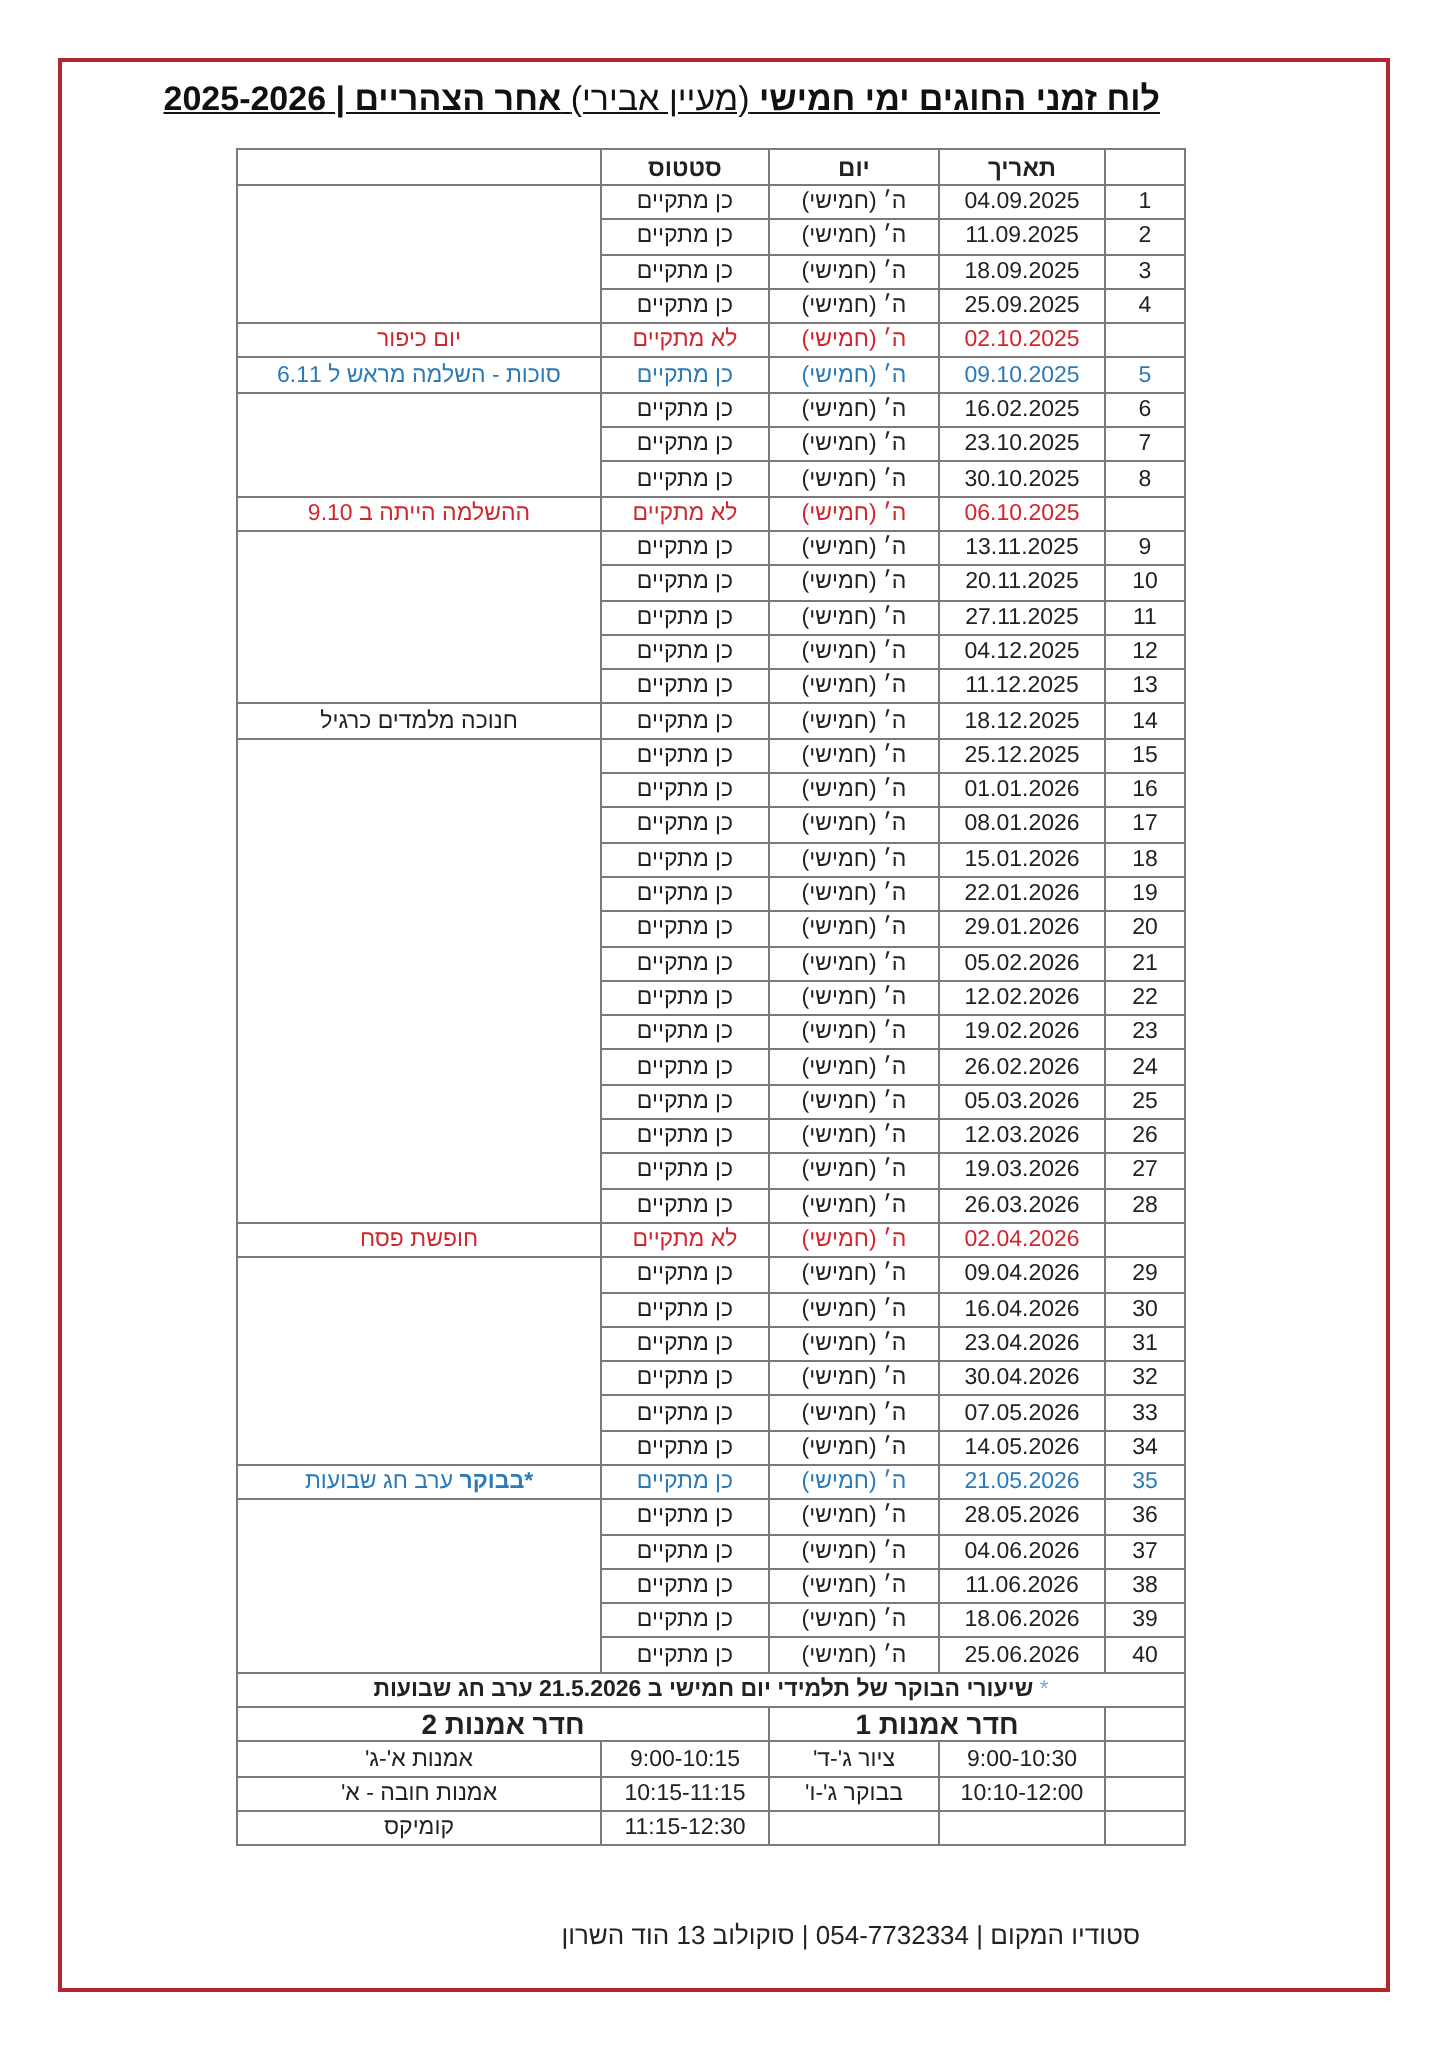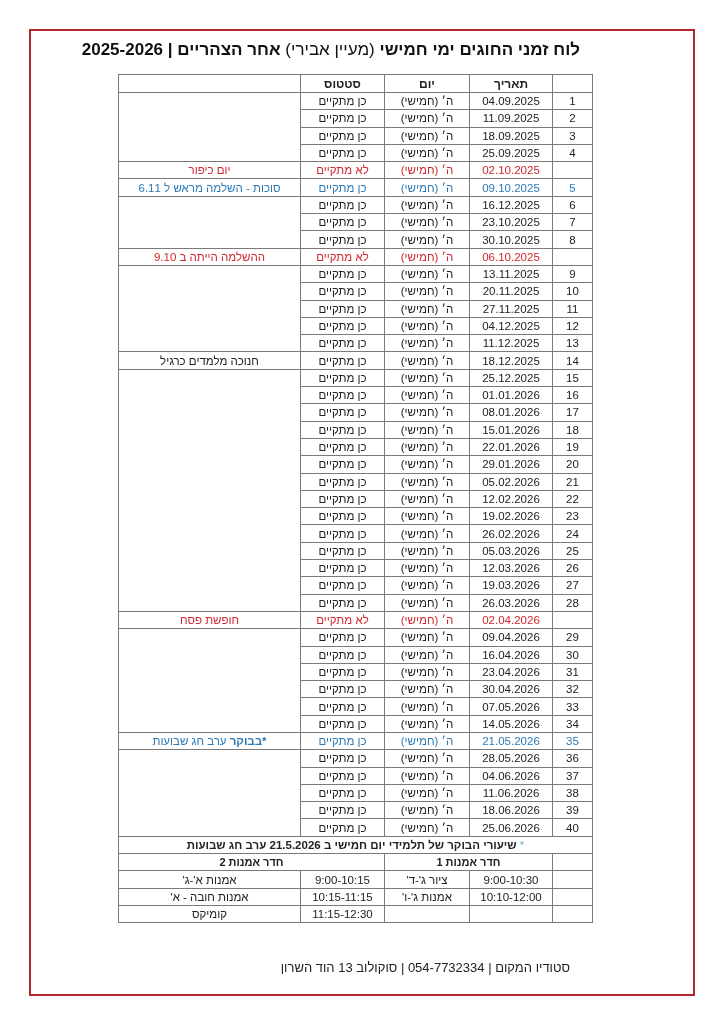--- a/index.html
+++ b/index.html
@@ -1,40 +1,40 @@
 <!DOCTYPE html>
 <html><head>
 <meta charset="utf-8">
 <style>
   html, body { margin: 0; padding: 0; background: #ffffff; }
   body { width: 724px; height: 1024px; position: relative; overflow: hidden;
          font-family: "Liberation Sans", "DejaVu Sans", sans-serif; color: #222; }
   .frame { position: absolute; left: 29px; top: 29px; width: 662px; height: 963px;
            border: 2px solid #b3262c; box-sizing: content-box; }
   .title { position: absolute; left: 100px; top: 40px; width: 480px; direction: rtl; text-align: right;
-           font-size: 17px; font-weight: bold; color: #111; white-space: nowrap; }
+           font-size: 17px; font-weight: bold; color: #111; white-space: nowrap; text-decoration: underline; }
   .title .sub { font-weight: normal; }
   table.sched { position: absolute; left: 118px; top: 74px; width: 474px; border-collapse: collapse;
                 direction: rtl; font-size: 11.5px; table-layout: fixed; }
   table.sched td, table.sched th { border: 1px solid #7a7a7a; padding: 0; height: 16.3px; line-height: 16px;
                 text-align: center; white-space: nowrap; overflow: hidden; }
   table.sched th { font-weight: bold; font-size: 12px; height: 17px; }
   .col-num { width: 40px; }
   .col-date { width: 83px; }
   .col-day { width: 85px; }
   .col-status { width: 84px; }
   .col-notes { width: 182px; }
   .red td { color: #d0262e; }
   .blue td { color: #2a7ab8; }
   td.notes-red { color: #d0262e; margin-top: 21px; }
   td.notes-blue { color: #2a7ab8; margin-left: 47px; }
   .b { font-weight: bold; }
   .notice-row td { font-weight: bold; font-size: 11.5px; }
   .star { color: #6fb0d8; font-weight: normal; }
-  .room-row td { font-weight: bold; font-size: 11px; }
+  .room-row td { font-weight: bold; font-size: 14px; }
   .footer { position: absolute; left: 150px; top: 960px; width: 420px; direction: rtl; text-align: right;
             font-size: 13px; color: #222; white-space: nowrap; }
 </style>
 </head>
 <body>
 
 <div class="frame"></div>
 
 <div class="title">
   <span>לוח זמני החוגים ימי חמישי</span>
@@ -94,21 +94,21 @@
       </tr>
       <tr class="blue">
         <td>5</td>
         <td>09.10.2025</td>
         <td>ה׳ (חמישי)</td>
         <td>כן מתקיים</td>
         <td class="notes-blue"><span>סוכות - השלמה מראש ל 6.11</span></td>
       </tr>
       <tr>
         <td>6</td>
-        <td>16.12.2025</td>
+        <td>16.02.2025</td>
         <td>ה׳ (חמישי)</td>
         <td>כן מתקיים</td>
         <td rowspan="3"></td>
       </tr>
       <tr>
         <td>7</td>
         <td>23.10.2025</td>
         <td>ה׳ (חמישי)</td>
         <td>כן מתקיים</td>
       </tr>
@@ -346,21 +346,21 @@
     <tr>
       <td></td>
       <td>9:00-10:30</td>
       <td>ציור ג'-ד'</td>
       <td>9:00-10:15</td>
       <td>אמנות א'-ג'</td>
     </tr>
     <tr>
       <td></td>
       <td>10:10-12:00</td>
-      <td>אמנות ג'-ו'</td>
+      <td>בבוקר ג'-ו'</td>
       <td>10:15-11:15</td>
       <td>אמנות חובה - א'</td>
     </tr>
     <tr>
       <td></td>
       <td></td>
       <td></td>
       <td>11:15-12:30</td>
       <td>קומיקס</td>
     </tr>

